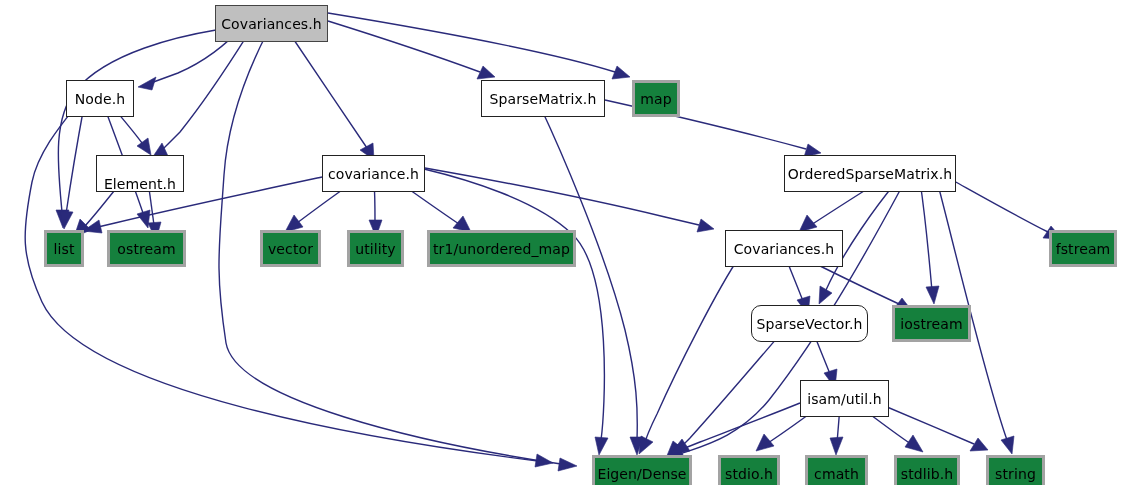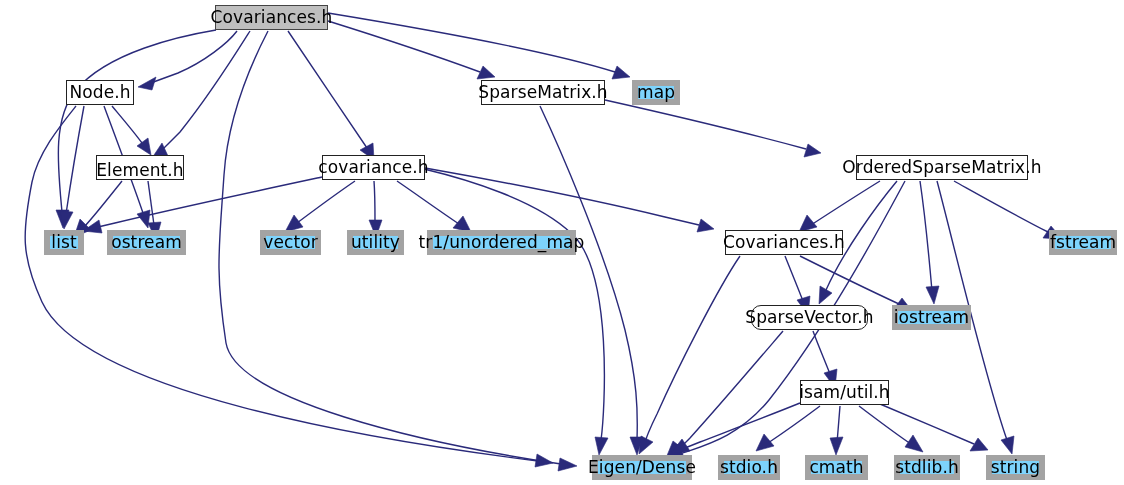--- a/index.html
+++ b/index.html
@@ -31,30 +31,30 @@
     fill: #2a2a7a;
     stroke: #2a2a7a;
     stroke-width: 0.6;
   }
   .node-box {
     position: absolute;
     box-sizing: border-box;
     display: flex;
     align-items: center;
     justify-content: center;
-    height: 25px;
+    height: 37px;
     white-space: nowrap;
-    font-size: 17px;
+    font-size: 14px;
     line-height: 1;
     color: #000000;
     letter-spacing: 0.1px;
   }
   .node-box.kind-system {
-    border: 6px solid #a3a3a3;
-    background: #7dd3fc;
+    border: 3px solid #a3a3a3;
+    background: #15803d;
   }
   .node-box.kind-header {
     border: 1.6px solid #222222;
     background: #ffffff;
   }
   .node-box.kind-current {
     border: 1.6px solid #444444;
     background: #bfbfbf;
   }
   .node-label {
@@ -229,21 +229,21 @@
       </div>
       <div class="node-box kind-system" style="left: 632px; top: 80px; width: 48px;">
         <span class="node-label">map</span>
       </div>
       <div class="node-box kind-header" style="left: 96px; top: 155px; width: 88px; align-items: flex-end;">
         <span class="node-label">Element.h</span>
       </div>
       <div class="node-box kind-header" style="left: 322px; top: 155px; width: 103px;">
         <span class="node-label">covariance.h</span>
       </div>
-      <div class="node-box kind-header" style="left: 856px; top: 155px; width: 172px;">
+      <div class="node-box kind-header" style="left: 784px; top: 155px; width: 172px;">
         <span class="node-label">OrderedSparseMatrix.h</span>
       </div>
       <div class="node-box kind-system" style="left: 44px; top: 230px; width: 40px;">
         <span class="node-label">list</span>
       </div>
       <div class="node-box kind-system" style="left: 107px; top: 230px; width: 79px;">
         <span class="node-label">ostream</span>
       </div>
       <div class="node-box kind-system" style="left: 260px; top: 230px; width: 61px;">
         <span class="node-label">vector</span>

